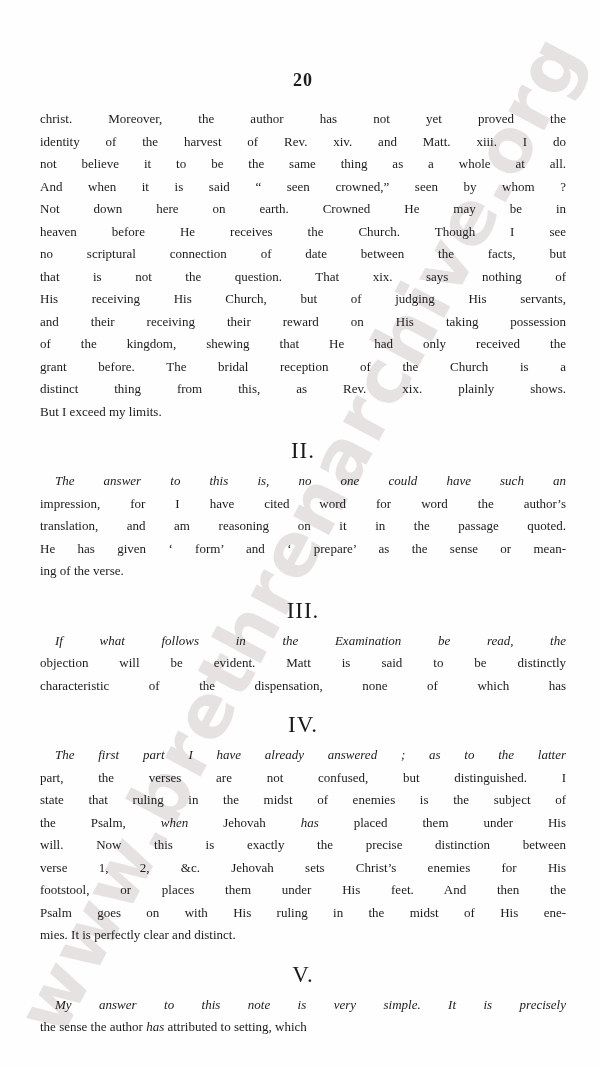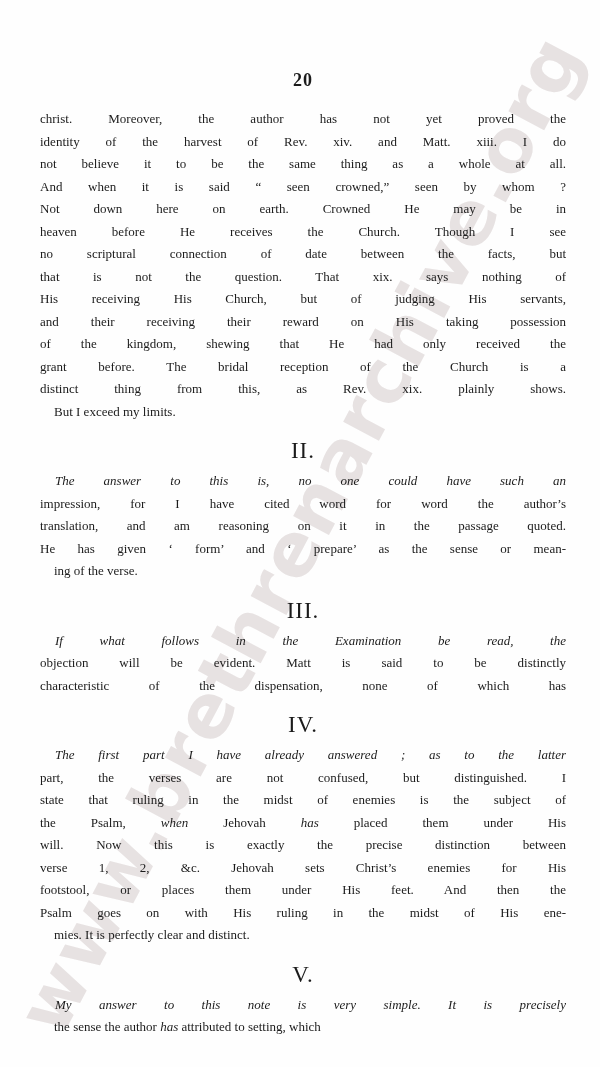--- a/index.html
+++ b/index.html
@@ -61,21 +61,20 @@
     white-space: normal;
   }
   .jline::after {
     content: "";
     display: inline-block;
     width: 100%;
     height: 0;
   }
   .jline.lastline {
     text-align: left;
-    margin-left: 14px;
   }
   .jline.lastline::after {
     content: none;
   }
   .jline.indent {
     text-indent: 15px;
     font-style: italic;
   }
   .para i {
   }

